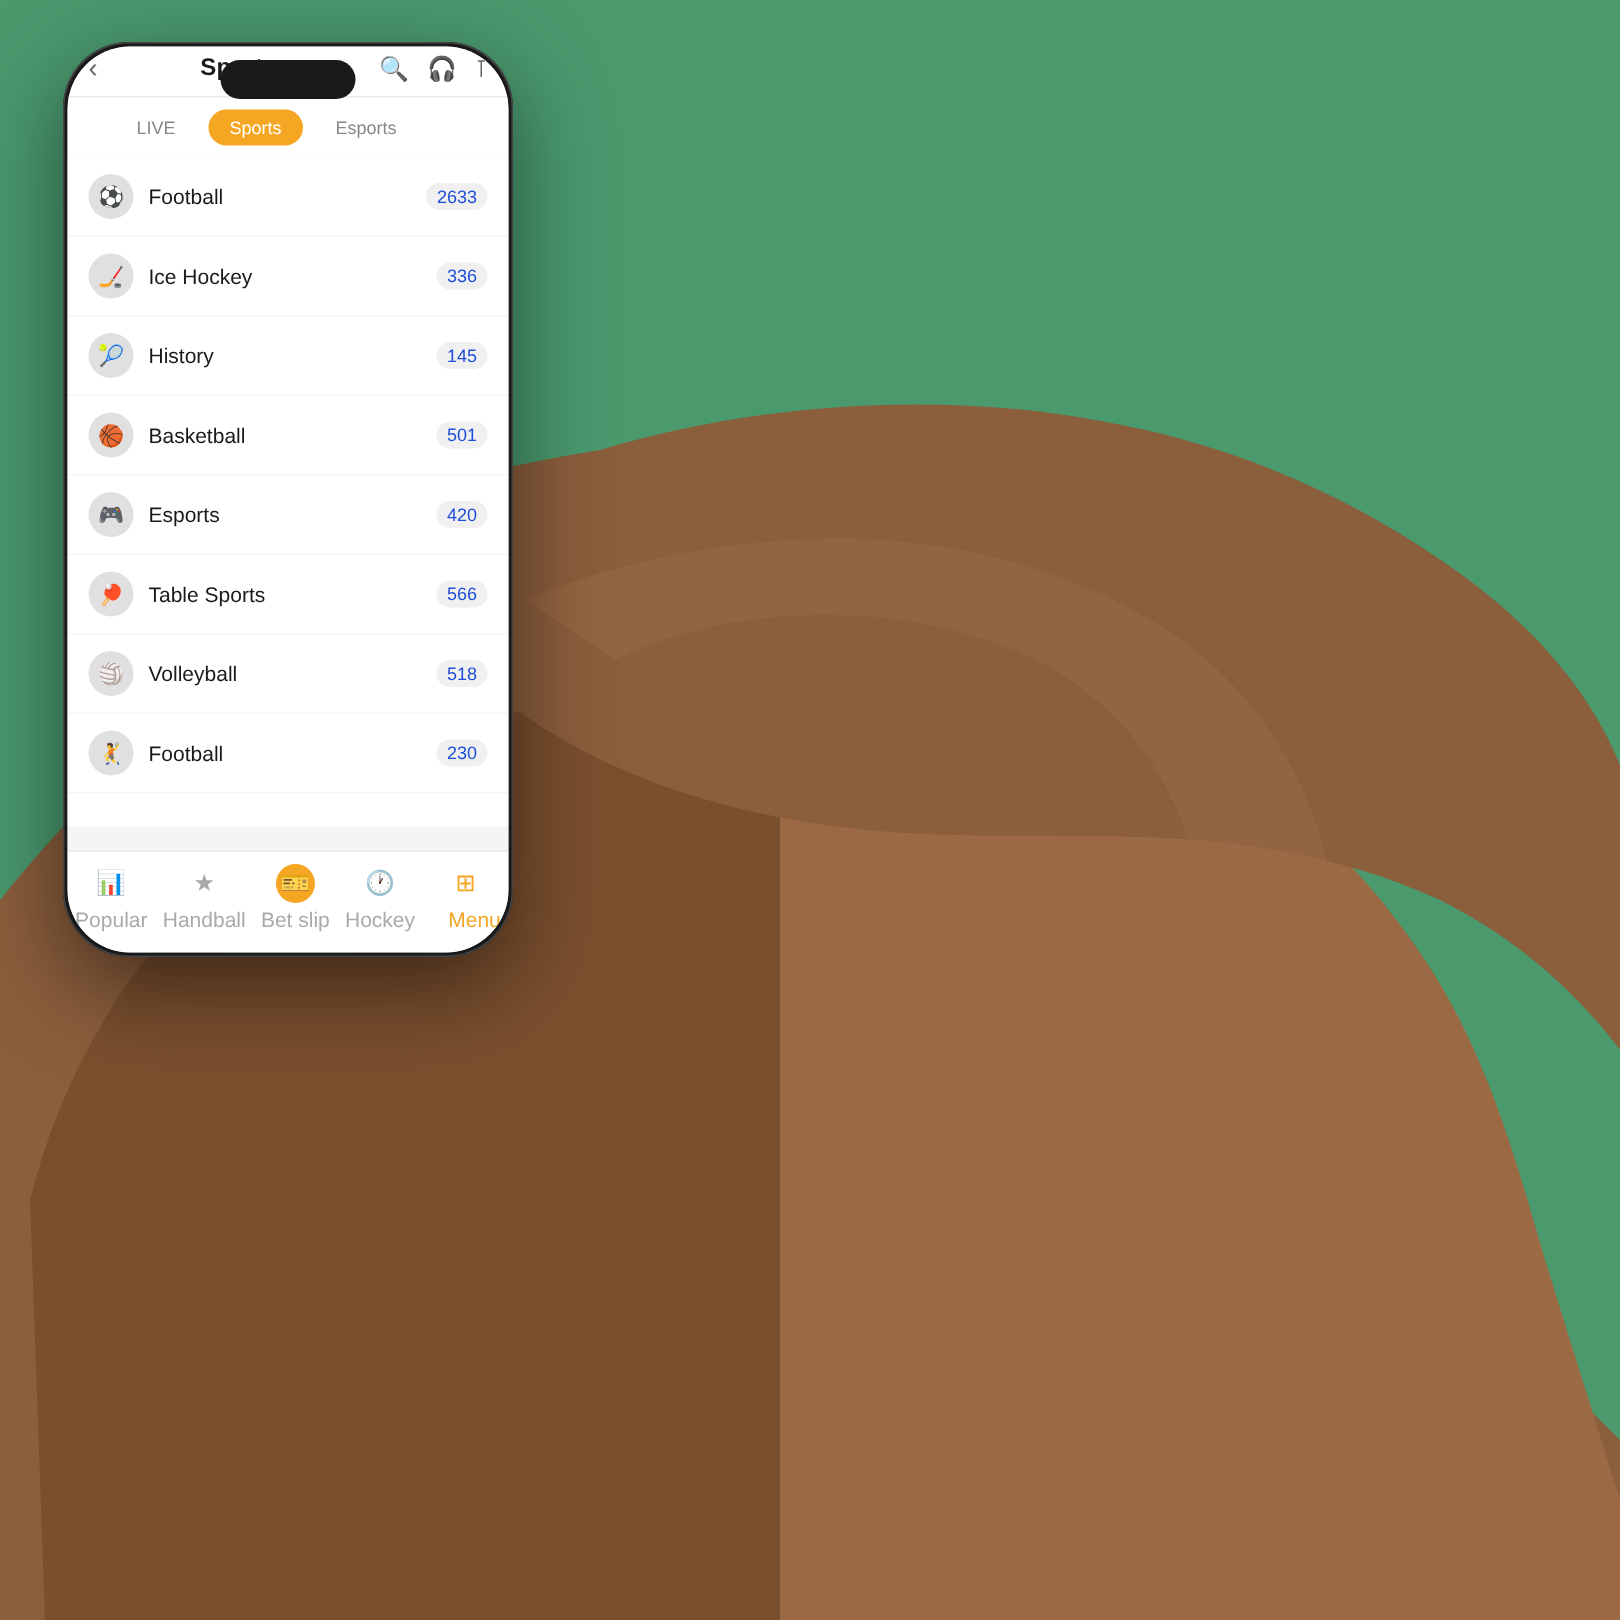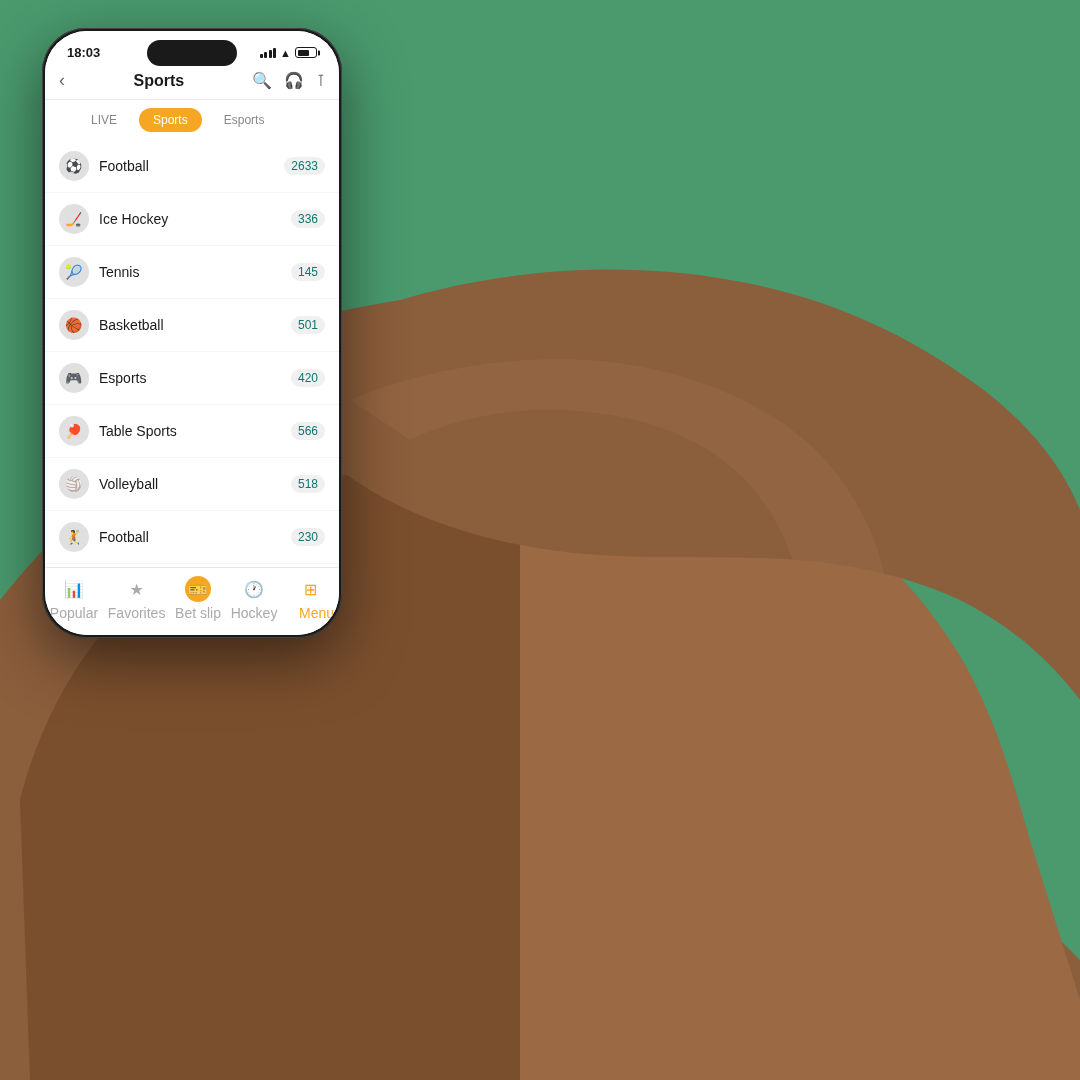--- a/index.html
+++ b/index.html
@@ -221,21 +221,21 @@
 
     .sport-name {
       flex: 1;
       font-size: 14px;
       color: #1a1a1a;
       font-weight: 400;
     }
 
     .sport-count {
       font-size: 12px;
-      color: #0f766e;
+      color: #1d4ed8;
       background: #f0f0f0;
       padding: 2px 7px;
       border-radius: 10px;
     }
 
     
     .bottom-nav {
       background: white;
       display: flex;
       justify-content: space-around;
@@ -302,35 +302,20 @@
   <path d="M 400 300 C 500 270 620 260 730 280 C 820 295 900 330 970 380 C 1020 415 1060 460 1080 510 L 1080 700 C 1050 660 1010 625 960 600 C 900 572 830 560 760 558 C 690 556 620 560 550 550 C 480 540 420 520 370 490 C 320 460 280 420 260 375 C 250 350 245 325 400 300 Z" fill="#8B5E3C"></path>
 
   <path d="M 350 400 C 420 370 510 355 590 360 C 660 365 720 385 770 415 C 820 445 850 485 870 530 C 890 575 895 625 885 670 C 870 720 840 760 800 790 L 750 810 C 780 770 800 720 805 670 C 810 620 800 570 780 530 C 760 490 730 460 690 440 C 650 420 600 410 550 410 C 500 410 450 420 410 440 Z" fill="#9B6A45" opacity="0.5"></path>
 </svg>
 
 <div class="phone-wrapper">
   <div class="phone-frame">
     <div class="dynamic-island"></div>
     <div class="phone-screen">
 
-      <div class="status-bar">
-        <span class="status-time">18:03</span>
-        <div class="status-icons">
-          <div class="signal-bars">
-            <div class="signal-bar" style="height:4px"></div>
-            <div class="signal-bar" style="height:6px"></div>
-            <div class="signal-bar" style="height:8px"></div>
-            <div class="signal-bar" style="height:10px"></div>
-          </div>
-          <span class="wifi-icon">▲</span>
-          <div class="battery-icon">
-            <div class="battery-fill"></div>
-          </div>
-        </div>
-      </div>
 
       <div class="app-header">
         <span class="back-btn">‹</span>
         <span class="header-title">Sports</span>
         <div class="header-actions">
           <span class="header-icon">🔍</span>
           <span class="header-icon">🎧</span>
           <span class="header-icon">⊺</span>
         </div>
       </div>
@@ -347,21 +332,21 @@
       <span class="sport-name">Football</span>
       <span class="sport-count">2633</span>
     </div>
           <div class="sport-item">
       <div class="sport-icon">🏒</div>
       <span class="sport-name">Ice Hockey</span>
       <span class="sport-count">336</span>
     </div>
           <div class="sport-item">
       <div class="sport-icon">🎾</div>
-      <span class="sport-name">Tennis</span>
+      <span class="sport-name">History</span>
       <span class="sport-count">145</span>
     </div>
           <div class="sport-item">
       <div class="sport-icon">🏀</div>
       <span class="sport-name">Basketball</span>
       <span class="sport-count">501</span>
     </div>
           <div class="sport-item">
       <div class="sport-icon">🎮</div>
       <span class="sport-name">Esports</span>
@@ -389,21 +374,21 @@
     </div>
         </div>
 
       <div class="bottom-nav">
         <div class="nav-item">
           <div class="nav-icon">📊</div>
           <span class="nav-label">Popular</span>
         </div>
         <div class="nav-item">
           <div class="nav-icon">★</div>
-          <span class="nav-label">Favorites</span>
+          <span class="nav-label">Handball</span>
         </div>
         <div class="nav-item">
           <div class="nav-icon active-bet">🎫</div>
           <span class="nav-label">Bet slip</span>
         </div>
         <div class="nav-item">
           <div class="nav-icon">🕐</div>
           <span class="nav-label">Hockey</span>
         </div>
         <div class="nav-item">

